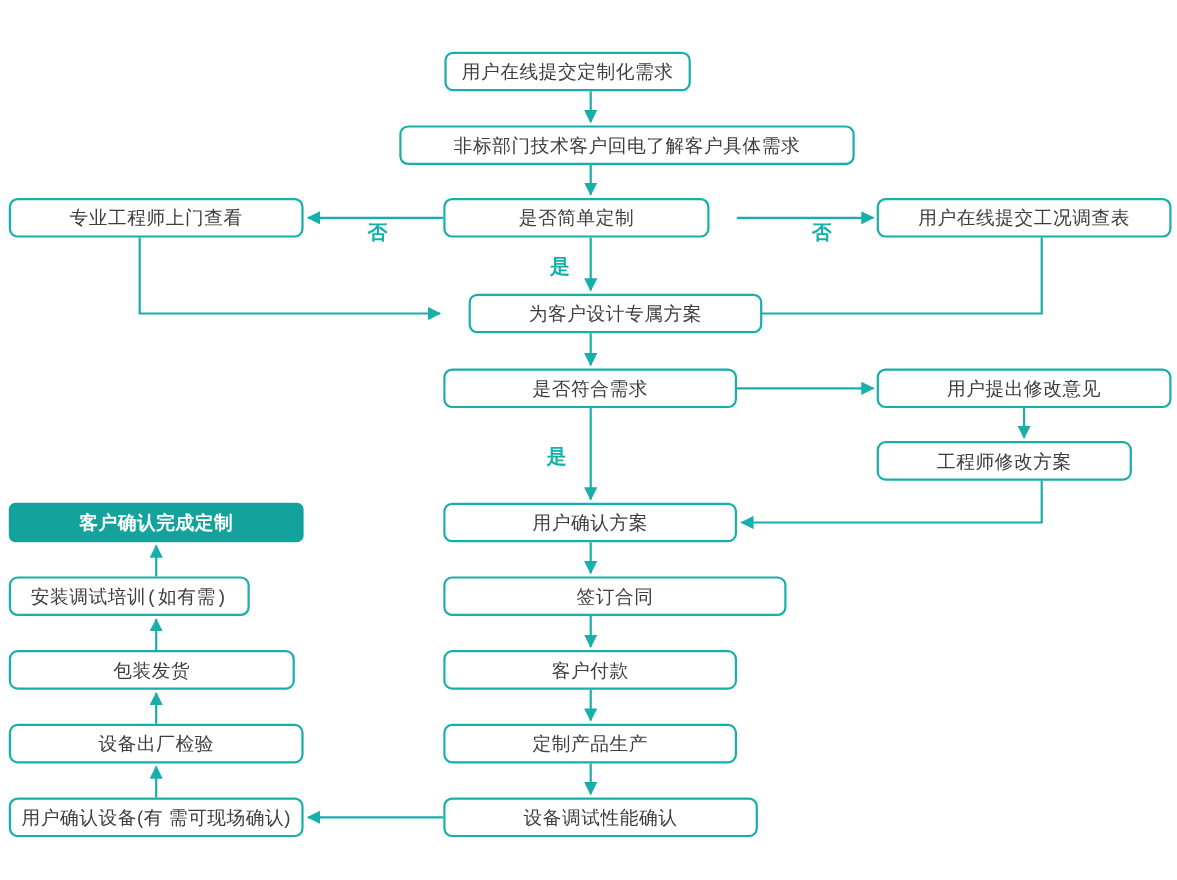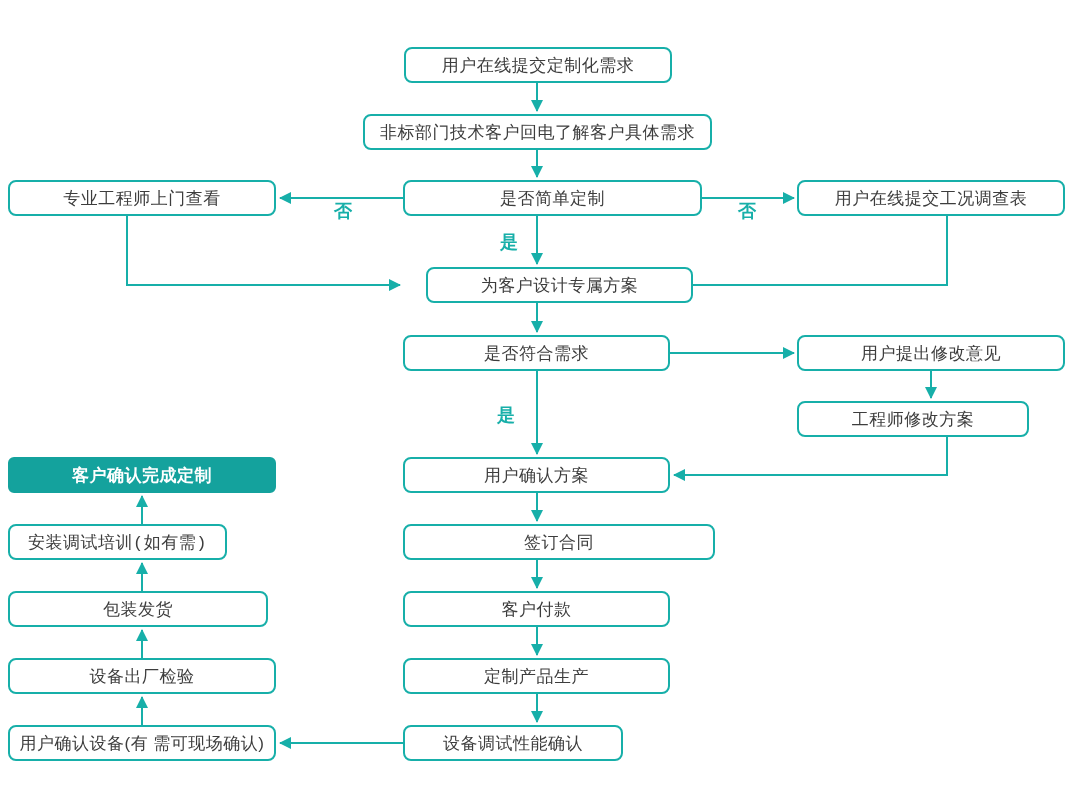--- a/index.html
+++ b/index.html
@@ -81,25 +81,25 @@
       <path d="M537 627 V655" marker-end="url(#arrow)"></path>
       <path d="M537 694 V722" marker-end="url(#arrow)"></path>
       <path d="M403 743 H280" marker-end="url(#arrow)"></path>
       <path d="M142 725 V697" marker-end="url(#arrow)"></path>
       <path d="M142 658 V630" marker-end="url(#arrow)"></path>
       <path d="M142 591 V563" marker-end="url(#arrow)"></path>
       <path d="M142 524 V496" marker-end="url(#arrow)"></path>
     </g>
   </svg>
 
-  <div class="node" style="left:404px;top:47px;width:268px;">用户在线提交定制化需求</div>
-  <div class="node" style="left:363px;top:114px;width:349px;">非标部门技术客户回电了解客户具体需求</div>
+  <div class="node" style="left:404px;top:47px;width:224px;">用户在线提交定制化需求</div>
+  <div class="node" style="left:363px;top:114px;width:414px;">非标部门技术客户回电了解客户具体需求</div>
 
   <div class="node" style="left:8px;top:180px;width:268px;">专业工程师上门查看</div>
-  <div class="node" style="left:403px;top:180px;width:299px;">是否简单定制</div>
+  <div class="node" style="left:403px;top:180px;width:242px;">是否简单定制</div>
   <div class="node" style="left:797px;top:180px;width:268px;">用户在线提交工况调查表</div>
 
   <div class="node" style="left:426px;top:267px;width:267px;">为客户设计专属方案</div>
 
   <div class="node" style="left:797px;top:335px;width:268px;">用户提出修改意见</div>
   <div class="node" style="left:403px;top:335px;width:267px;">是否符合需求</div>
   <div class="node" style="left:797px;top:401px;width:232px;">工程师修改方案</div>
 
   <div class="node" style="left:403px;top:457px;width:267px;">用户确认方案</div>
   <div class="node node--filled" style="left:8px;top:457px;width:268px;">客户确认完成定制</div>
@@ -107,20 +107,20 @@
   <div class="node" style="left:8px;top:524px;width:219px;font-family:Liberation Mono, monospace;">安装调试培训(如有需)</div>
   <div class="node" style="left:403px;top:524px;width:312px;">签订合同</div>
 
   <div class="node" style="left:8px;top:591px;width:260px;">包装发货</div>
   <div class="node" style="left:403px;top:591px;width:267px;">客户付款</div>
 
   <div class="node" style="left:8px;top:658px;width:268px;">设备出厂检验</div>
   <div class="node" style="left:403px;top:658px;width:267px;">定制产品生产</div>
 
   <div class="node" style="left:8px;top:725px;width:268px;">用户确认设备(有 需可现场确认)</div>
-  <div class="node" style="left:403px;top:725px;width:220px;">设备调试性能确认</div>
+  <div class="node" style="left:403px;top:725px;width:286px;">设备调试性能确认</div>
 
   <span class="edge-label" style="left:334px;top:202px;">否</span>
   <span class="edge-label" style="left:738px;top:202px;">否</span>
   <span class="edge-label" style="left:500px;top:233px;">是</span>
   <span class="edge-label" style="left:497px;top:406px;">是</span>
 
 </div>
 
 </body></html>

